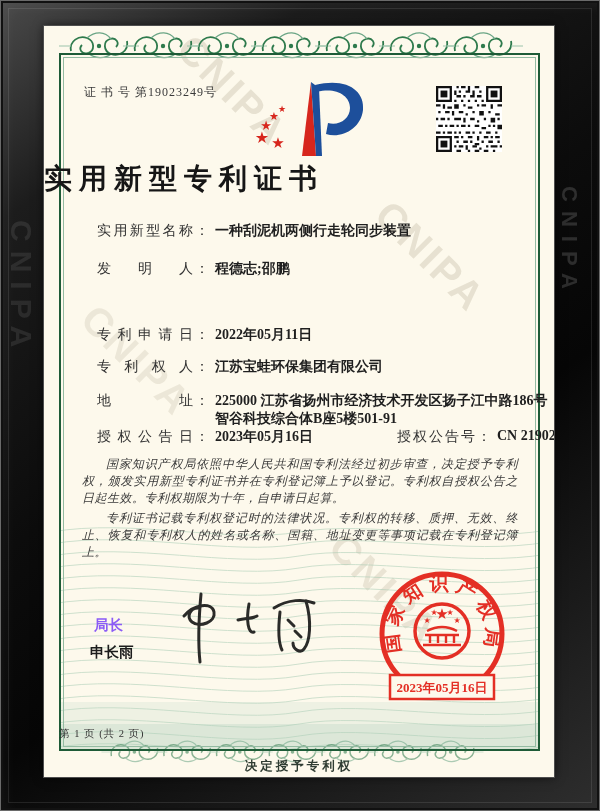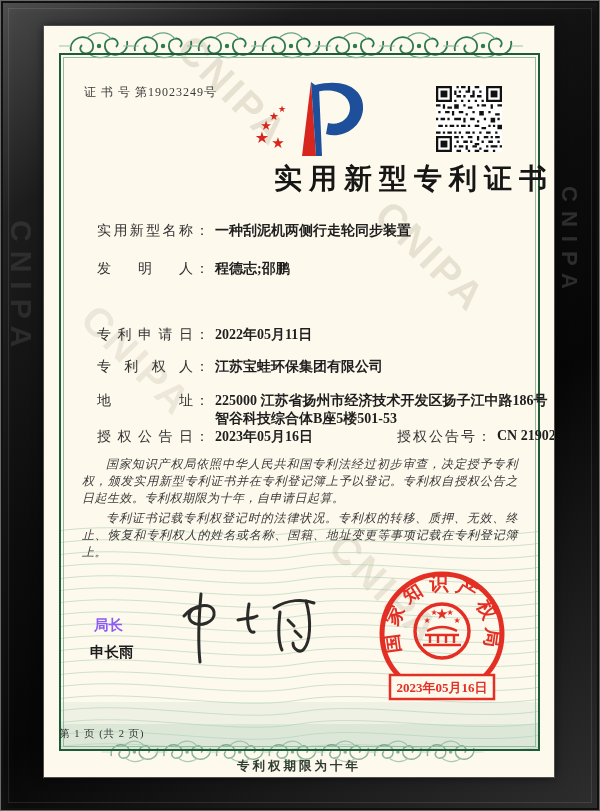--- a/index.html
+++ b/index.html
@@ -19,21 +19,21 @@
   .gborder-outer{position:absolute;left:15px;top:27px;width:481px;height:698px;border:2.5px solid #1e5b37;box-sizing:border-box;}
   .gborder-inner{position:absolute;left:19px;top:31px;width:473px;height:690px;border:1px solid #93bba2;box-sizing:border-box;}
   .band{position:absolute;left:15px;width:481px;height:34px;}
   .band-top{top:3px;}
   .band-bottom{top:712px;height:28px;opacity:.55;}
   .guilloche{position:absolute;left:17px;top:498px;width:477px;height:226px;}
   
   .cert-no{position:absolute;left:40px;top:58px;font-size:12px;color:#3a3a3a;letter-spacing:1px;}
   .logo{position:absolute;left:205px;top:50px;width:140px;height:88px;}
   .qr{position:absolute;left:392px;top:60px;width:66px;height:66px;}
-  .title{position:absolute;left:0;top:134px;width:100%;text-align:right;font-size:28px;font-weight:700;
+  .title{position:absolute;left:0;top:134px;width:100%;text-align:left;font-size:28px;font-weight:700;
     letter-spacing:7px;color:#161616;}
   
   .row{position:absolute;left:40px;font-size:14px;color:#2e2e2e;white-space:nowrap;margin-left:13px;}
   .flabel{display:inline-block;width:96px;text-align:justify;text-align-last:justify;vertical-align:top;color:#333;}
   .colon{margin:0 6px 0 2px;vertical-align:top;}
   .fvalue{font-weight:600;color:#1f1f1f;vertical-align:top;}
   .addr-lines{display:inline-block;vertical-align:top;}
   .row2{position:absolute;left:300px;top:0;}
   .flabel.small{width:78px;}
   
@@ -164,21 +164,21 @@
     <div class="row" style="top:234px;">
       <span class="flabel">发明人</span><span class="colon">：</span><span class="fvalue">程德志;邵鹏</span>
     </div>
     <div class="row" style="top:300px;">
       <span class="flabel">专利申请日</span><span class="colon">：</span><span class="fvalue">2022年05月11日</span>
     </div>
     <div class="row" style="top:332px;">
       <span class="flabel">专利权人</span><span class="colon">：</span><span class="fvalue">江苏宝蛙环保集团有限公司</span>
     </div>
     <div class="row" style="top:366px;">
-      <span class="flabel">地址</span><span class="colon">：</span><span class="addr-lines"><span class="fvalue" style="display:block;">225000 江苏省扬州市经济技术开发区扬子江中路186号</span><span class="fvalue" style="display:block;">智谷科技综合体B座5楼501-53</span></span>
+      <span class="flabel">地址</span><span class="colon">：</span><span class="addr-lines"><span class="fvalue" style="display:block;">225000 江苏省扬州市经济技术开发区扬子江中路186号</span><span class="fvalue" style="display:block;">智谷科技综合体B座5楼501-91</span></span>
     </div>
     <div class="row" style="top:402px;width:456px;">
       <span class="flabel">授权公告日</span><span class="colon">：</span><span class="fvalue">2023年05月16日</span>
       <span class="row2"><span class="flabel small">授权公告号</span><span class="colon">：</span><span class="fvalue">CN 219023366 U</span></span>
     </div>
 
     <div class="notice" style="top:484px;">专利证书记载专利权登记时的法律状况。专利权的转移、质押、无效、终止、恢复和专利权人的姓名或名称、国籍、地址变更等事项记载在专利登记簿上。</div>
     <div class="notice" style="top:430px;">国家知识产权局依照中华人民共和国专利法经过初步审查，决定授予专利权，颁发实用新型专利证书并在专利登记簿上予以登记。专利权自授权公告之日起生效。专利权期限为十年，自申请日起算。</div>
 
     <div class="signer-pos">局长</div>
@@ -218,16 +218,16 @@
           <path d="M68,86 H102"></path>
           <path d="M73,86 V94 M81,86 V94 M89,86 V94 M97,86 V94"></path>
           <path d="M66,96 H104"></path>
         </g>
       </g>
       <rect x="33" y="126" width="104" height="24" fill="#fdf9ec" stroke="#e3251b" stroke-width="2.5"></rect>
       <text x="85" y="143" font-size="13" font-weight="bold" fill="#e3251b" text-anchor="middle">2023年05月16日</text>
     </svg>
 
     <div class="pageinfo">第 1 页 (共 2 页)</div>
-    <div class="note">专利权期限为十年</div>
+    <div class="note">决定授予专利权</div>
 
   </div>
 </div>
 
 </body></html>

